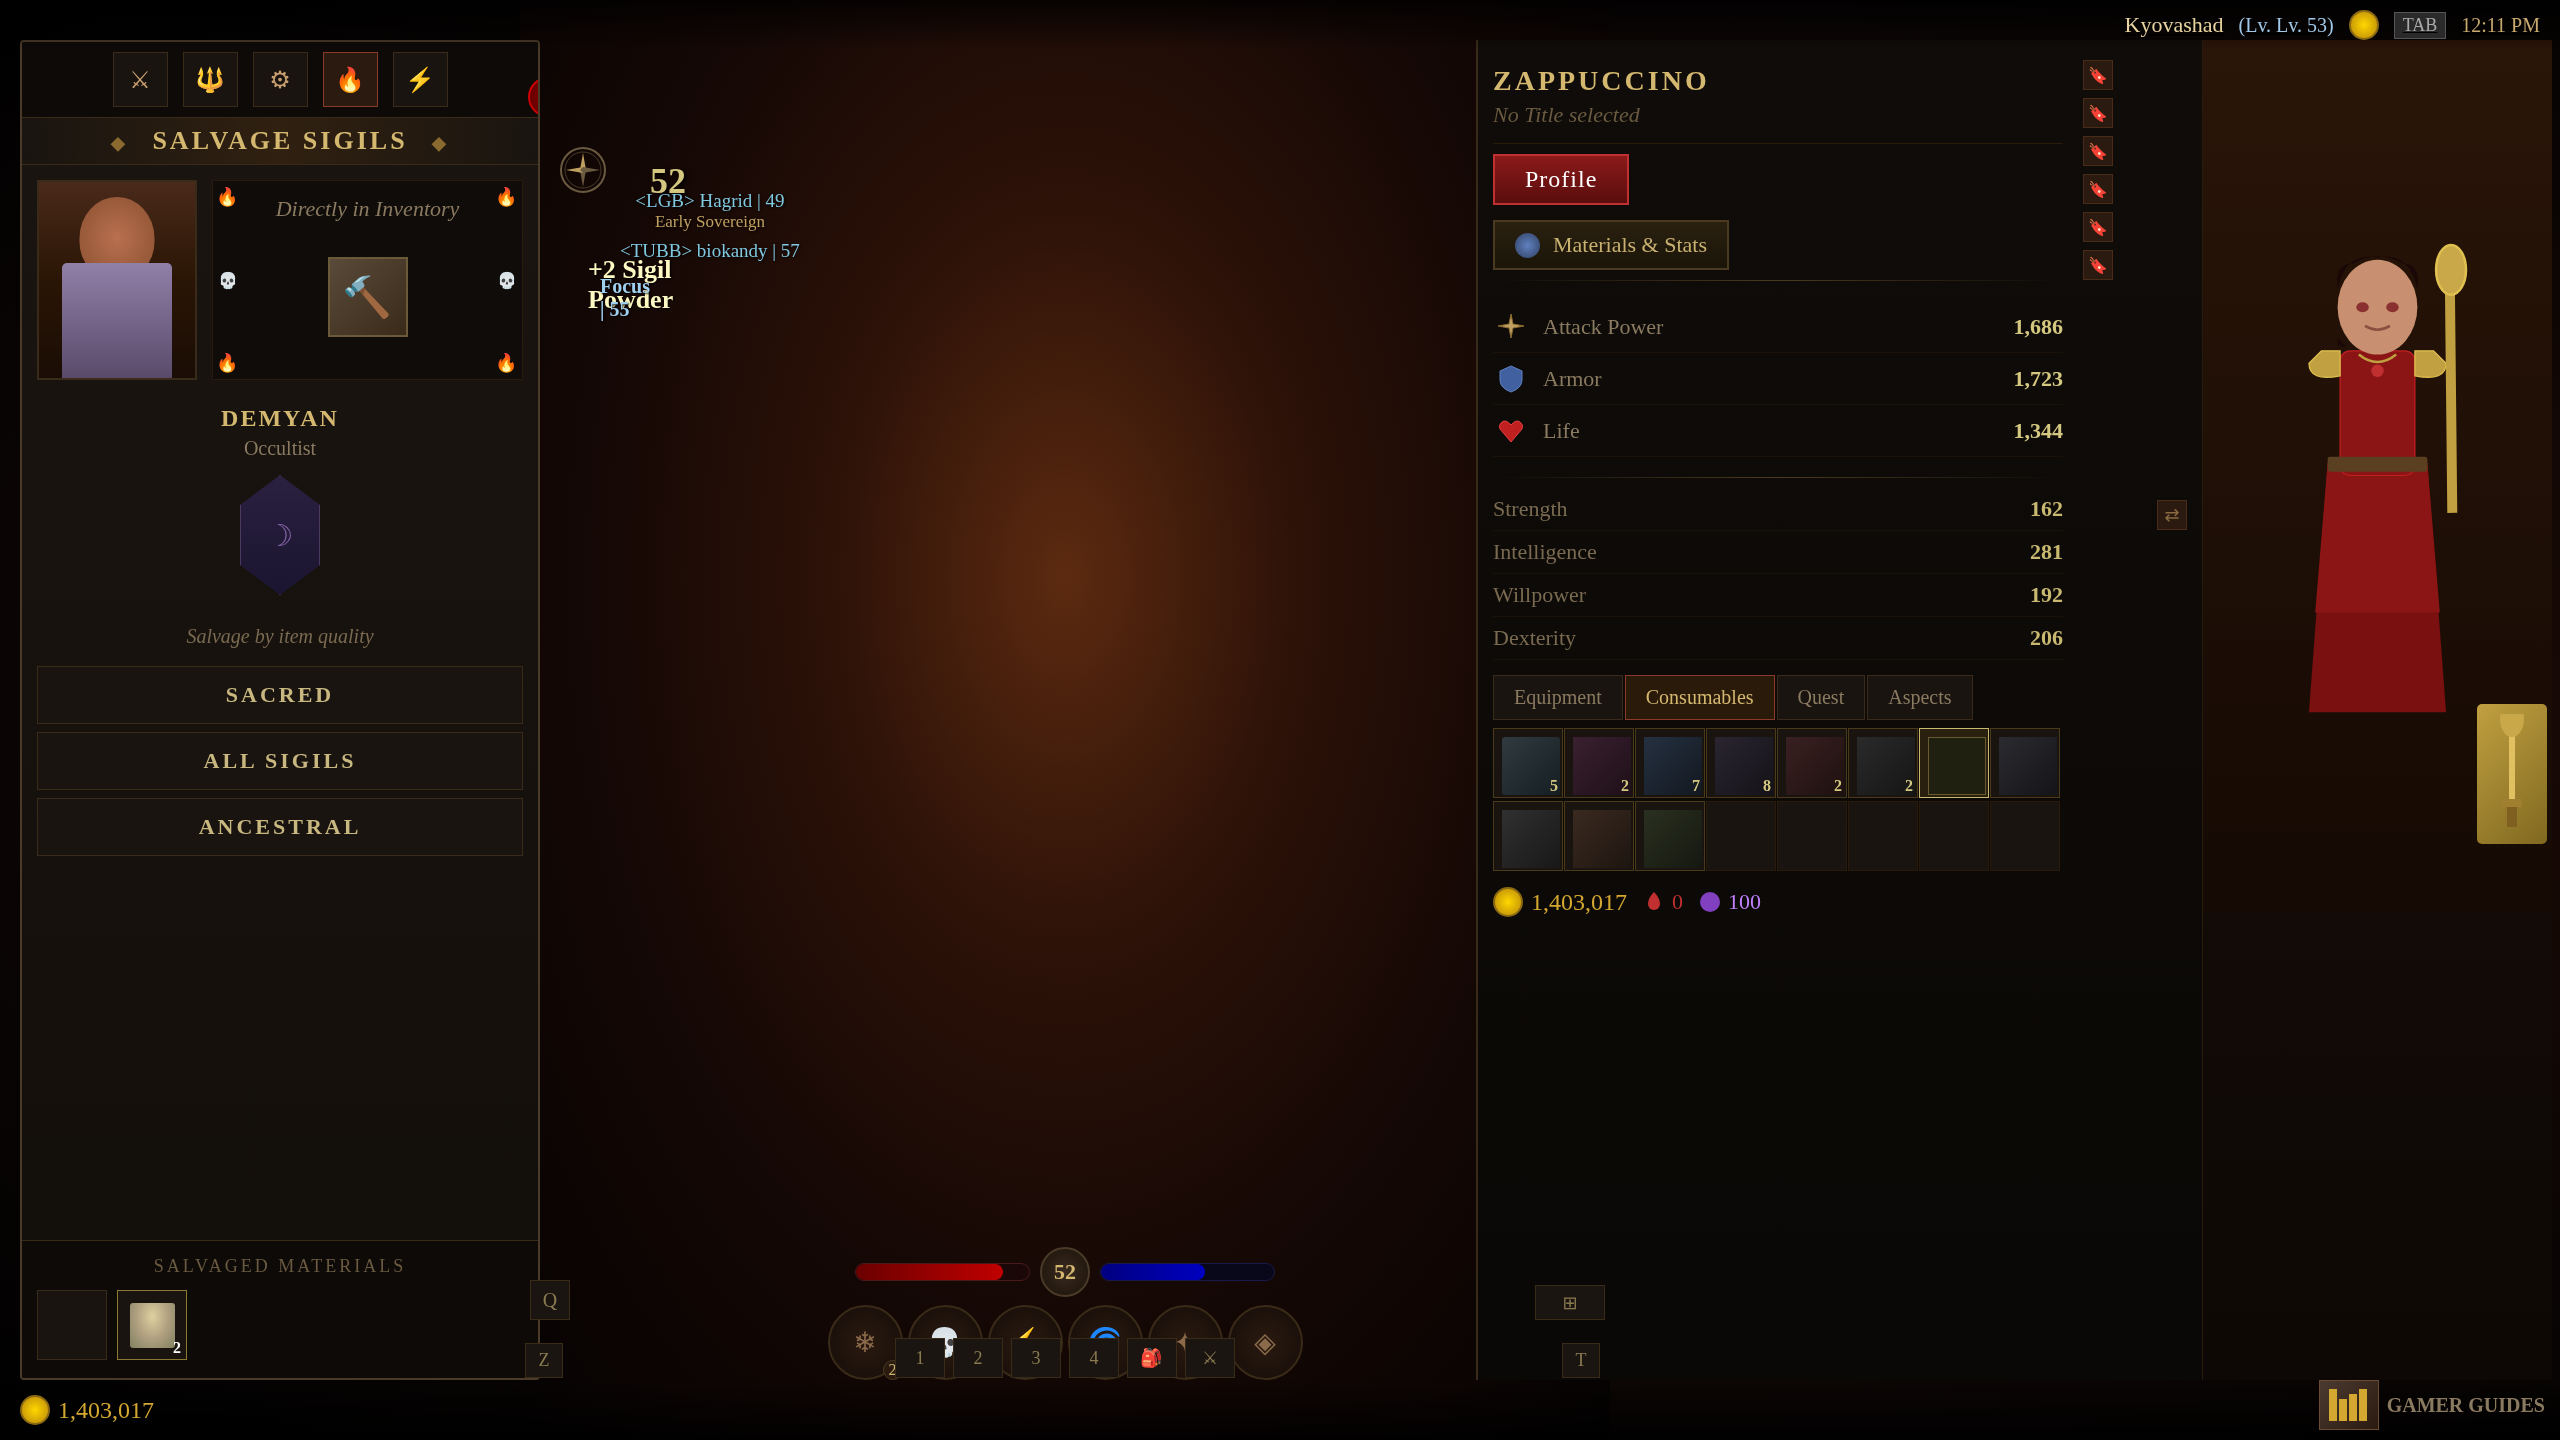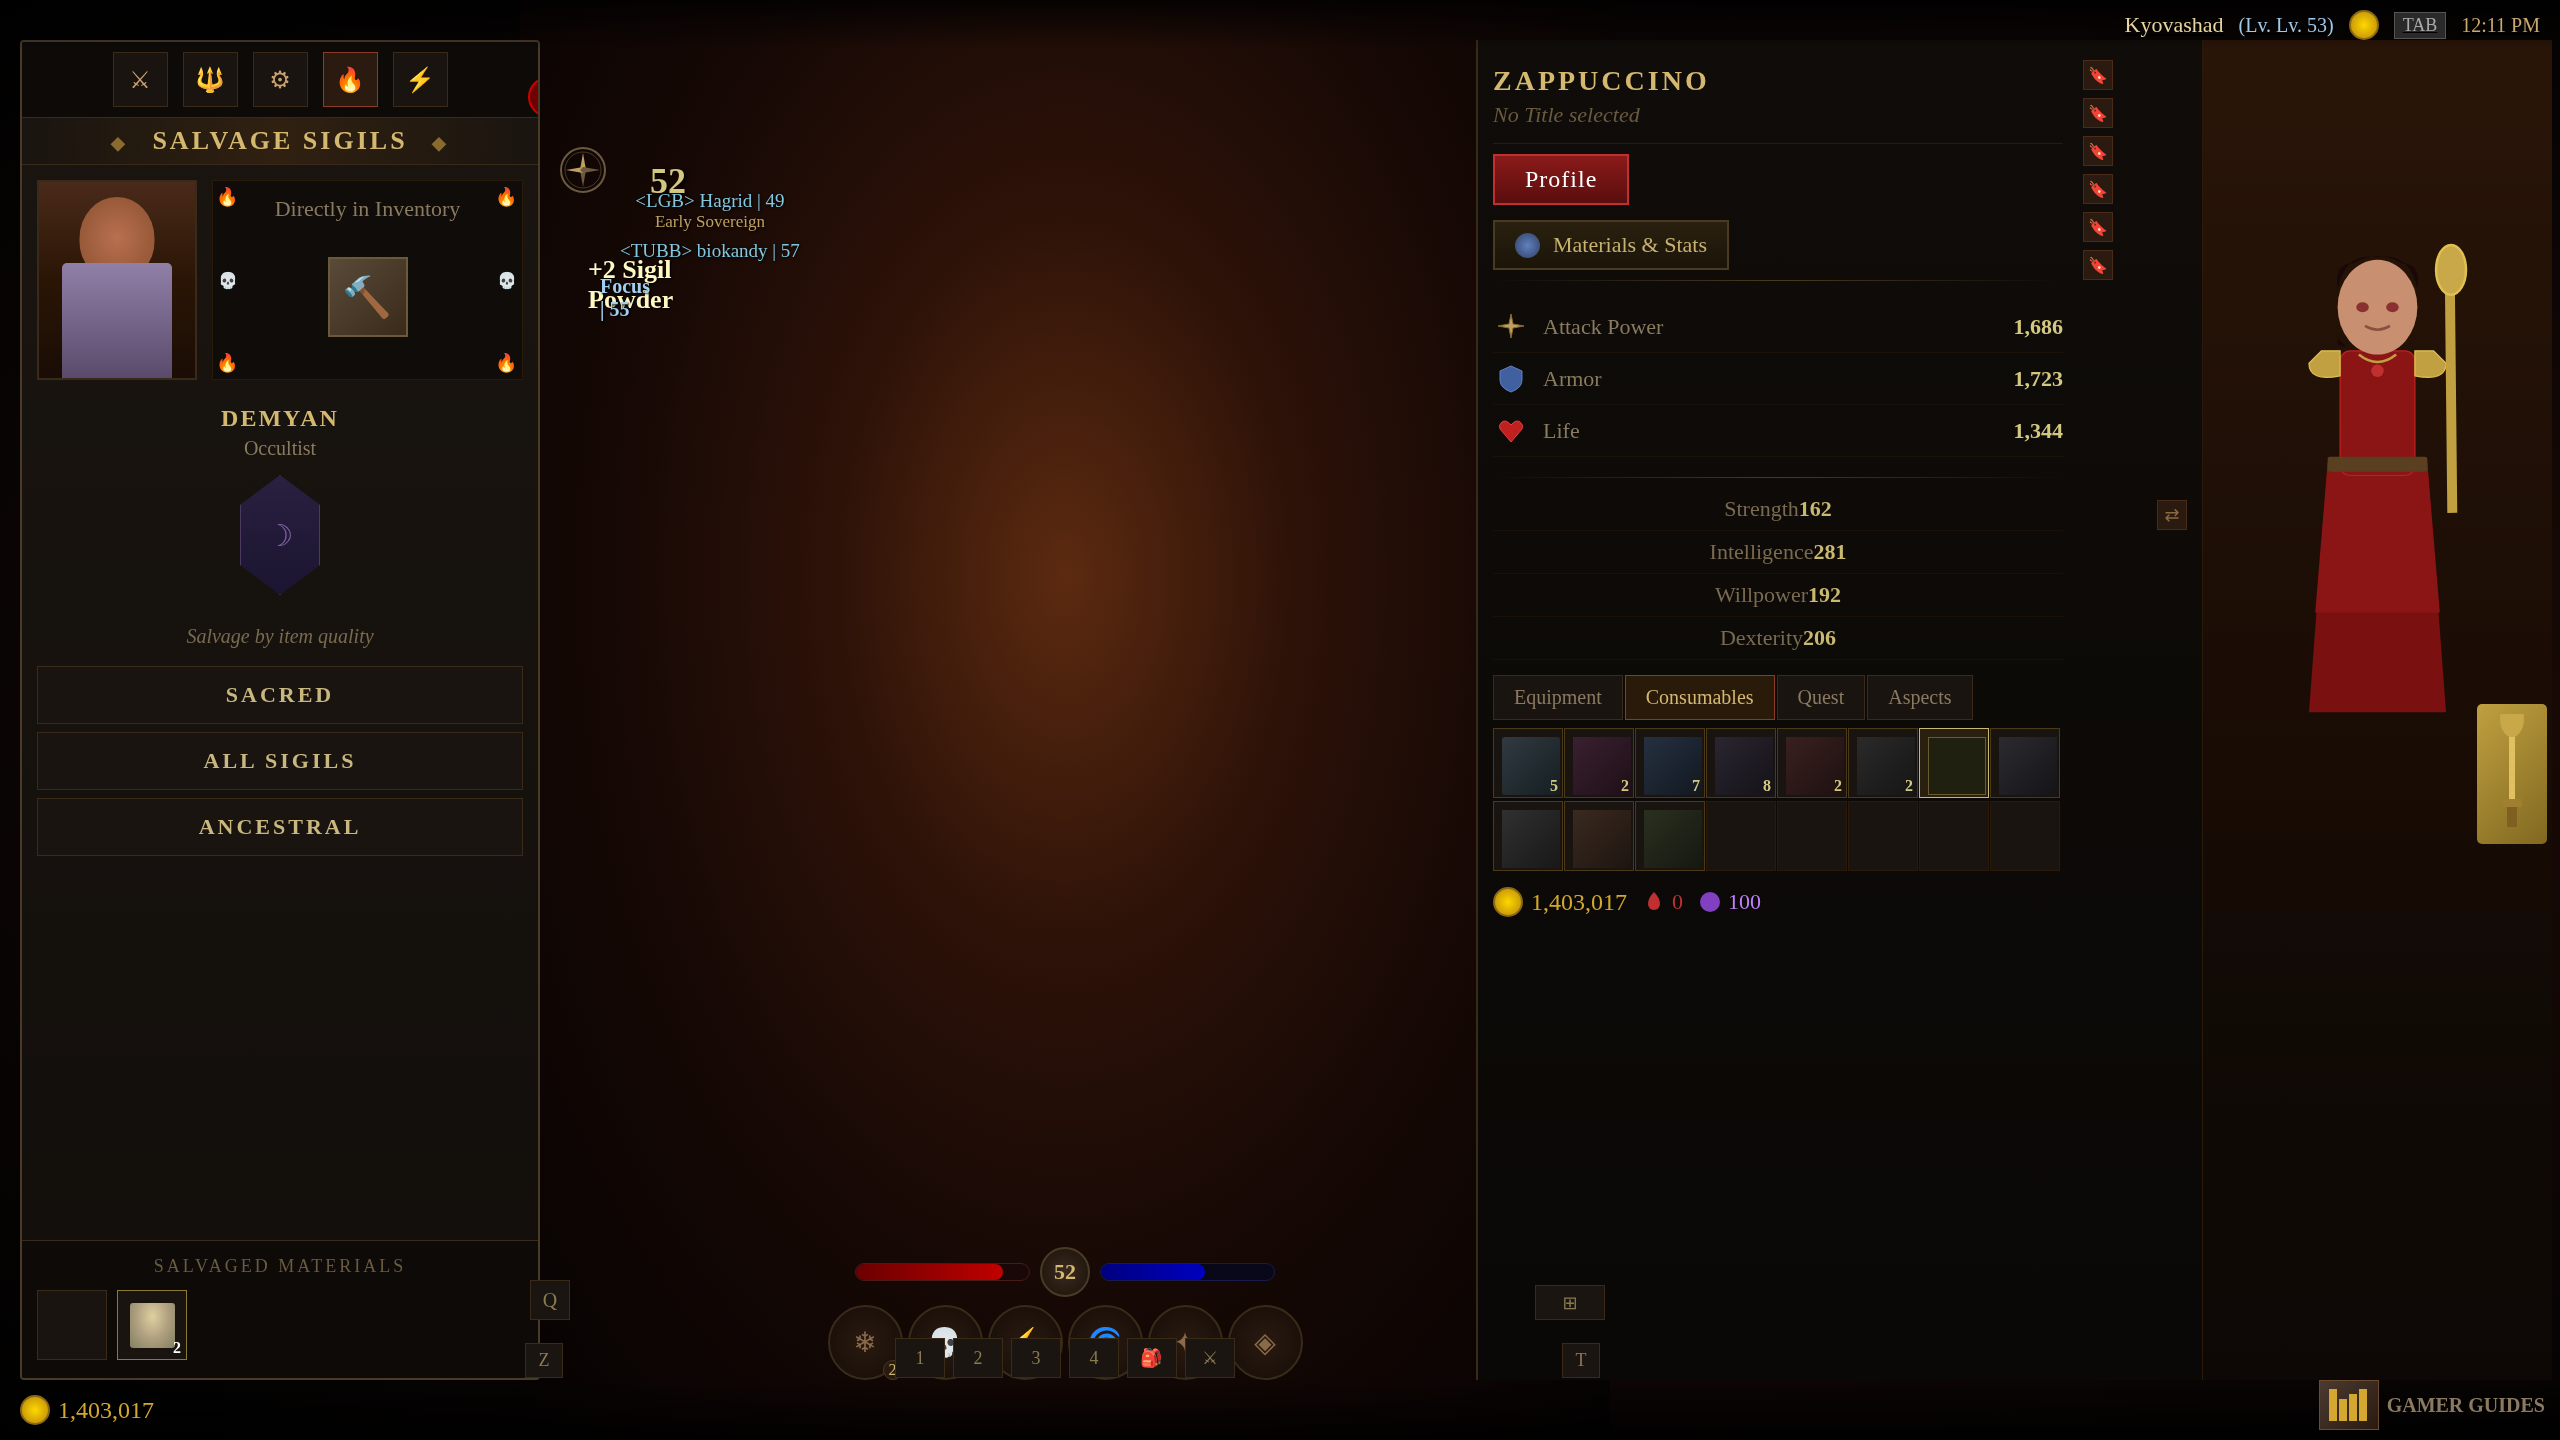--- a/index.html
+++ b/index.html
@@ -217,20 +217,21 @@
     .deco-skull {
       color: #5a4a3a;
       font-size: 16px;
     }
 
     .inventory-label {
       text-align: center;
       padding: 15px;
       color: #8a7a60;
       font-size: 22px;
+      font-style: italic;
     }
 
     .salvage-hammer-area {
       display: flex;
       justify-content: center;
       align-items: center;
       padding: 20px;
     }
     .hammer-icon-large {
       width: 80px;
@@ -507,21 +508,21 @@
       font-size: 22px;
       flex: 1;
     }
     .stat-value {
       color: #d4c880;
       font-size: 22px;
       font-weight: bold;
     }
     .stat-row-secondary {
       display: flex;
-      justify-content: center;
+      justify-content: space-between;
       padding: 8px 0;
       border-bottom: 1px solid #1a1208;
     }
     .sec-stat-name {
       color: #7a6a50;
       font-size: 22px;
     }
     .sec-stat-value {
       color: #c8b870;
       font-size: 22px;

